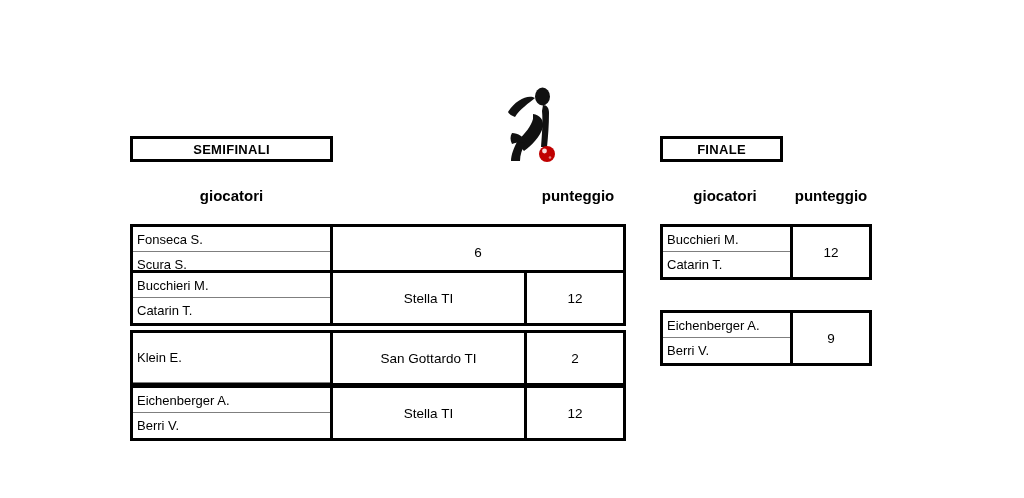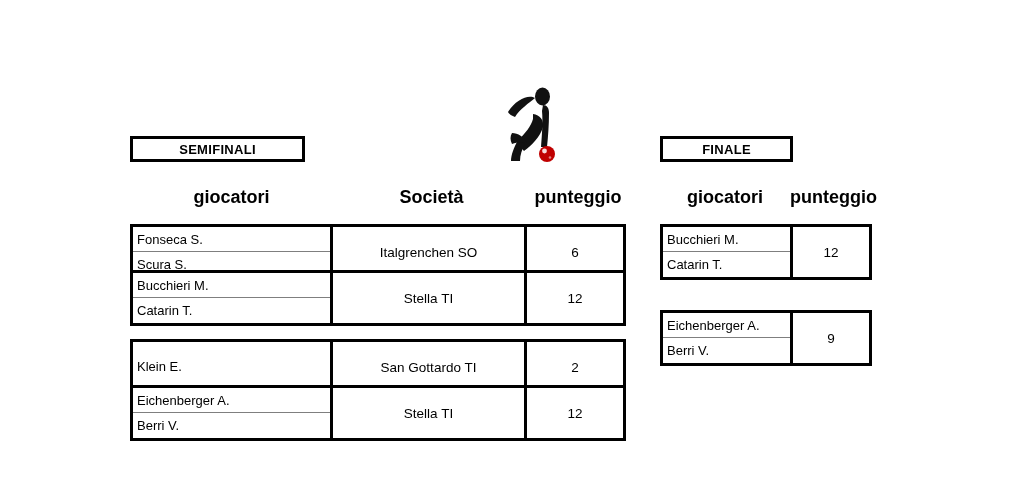--- a/index.html
+++ b/index.html
@@ -39,55 +39,55 @@
     display: flex;
     align-items: center;
     justify-content: center;
     font-weight: bold;
     font-size: 13px;
     letter-spacing: 0.3px;
   }
   .title-semifinali {
     left: 130px;
     top: 136px;
-    width: 175px;
+    width: 203px;
     height: 26px;
   }
   .title-finale {
     left: 660px;
     top: 136px;
-    width: 133px;
+    width: 123px;
     height: 26px;
   }
 
   
   .col-head {
     position: absolute;
     font-weight: bold;
-    font-size: 18px;
+    font-size: 15px;
     white-space: nowrap;
     text-align: center;
   }
   .ch-sf-giocatori { left: 130px;  top: 187px; width: 203px; }
   .ch-sf-societa   { left: 333px;  top: 187px; width: 197px; }
   .ch-sf-punteggio { left: 530px;  top: 187px; width: 96px;  }
   .ch-fi-giocatori { left: 660px;  top: 187px; width: 130px; }
   .ch-fi-punteggio { left: 790px;  top: 187px; width: 82px;  }
 
   
   .match-table {
     position: absolute;
     border: 3px solid #000000;
     box-sizing: border-box;
     background: #ffffff;
     display: flex;
   }
   .mt-sf1 { left: 130px; top: 224px; width: 496px; height: 56px; }
   .mt-sf2 { left: 130px; top: 270px; width: 496px; height: 56px; }
-  .mt-sf3 { left: 130px; top: 339px; width: 496px; height: 56px; }
+  .mt-sf3 { left: 130px; top: 330px; width: 496px; height: 56px; }
   .mt-sf4 { left: 130px; top: 385px; width: 496px; height: 56px; }
 
   .mt-fi1 { left: 660px; top: 224px; width: 212px; height: 56px; }
   .mt-fi2 { left: 660px; top: 310px; width: 212px; height: 56px; }
 
   .col-players {
     box-sizing: border-box;
     display: flex;
     flex-direction: column;
   }
@@ -151,32 +151,30 @@
       <circle cx="42.5" cy="66" r="2.4" fill="#ffffff" opacity="0.85"></circle>
       <circle cx="48" cy="72.5" r="1.3" fill="#ffffff" opacity="0.5"></circle>
     </svg>
   </div>
 
   <div class="title-box title-semifinali">SEMIFINALI</div>
 
   <div class="title-box title-finale">FINALE</div>
 
   <div class="col-head ch-sf-giocatori">giocatori</div>
-  <div class="col-head ch-sf-societa">Società</div>
   <div class="col-head ch-sf-punteggio">punteggio</div>
 
   <div class="col-head ch-fi-giocatori">giocatori</div>
   <div class="col-head ch-fi-punteggio">punteggio</div>
 
   <div class="match-table sf mt-sf1">
     <div class="col-players">
       <div class="player top">Fonseca S.</div>
       <div class="player">Scura S.</div>
     </div>
-    <div class="col-society">Italgrenchen SO</div>
     <div class="col-score">6</div>
   </div>
 
   <div class="match-table sf mt-sf2">
     <div class="col-players">
       <div class="player top">Bucchieri M.</div>
       <div class="player">Catarin T.</div>
     </div>
     <div class="col-society">Stella TI</div>
     <div class="col-score">12</div>

